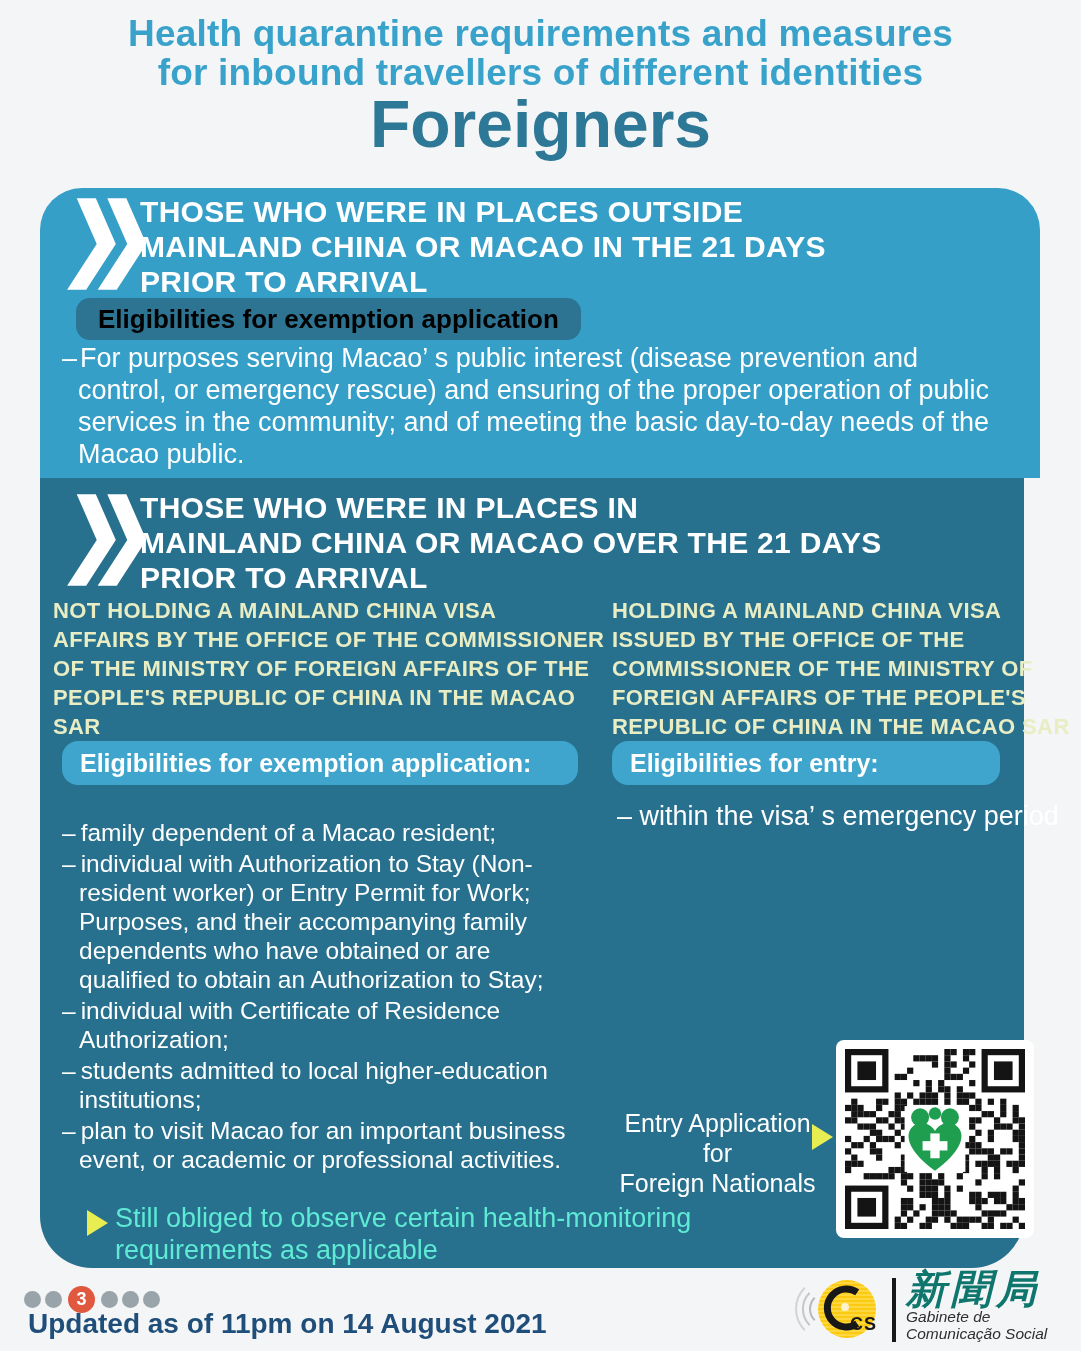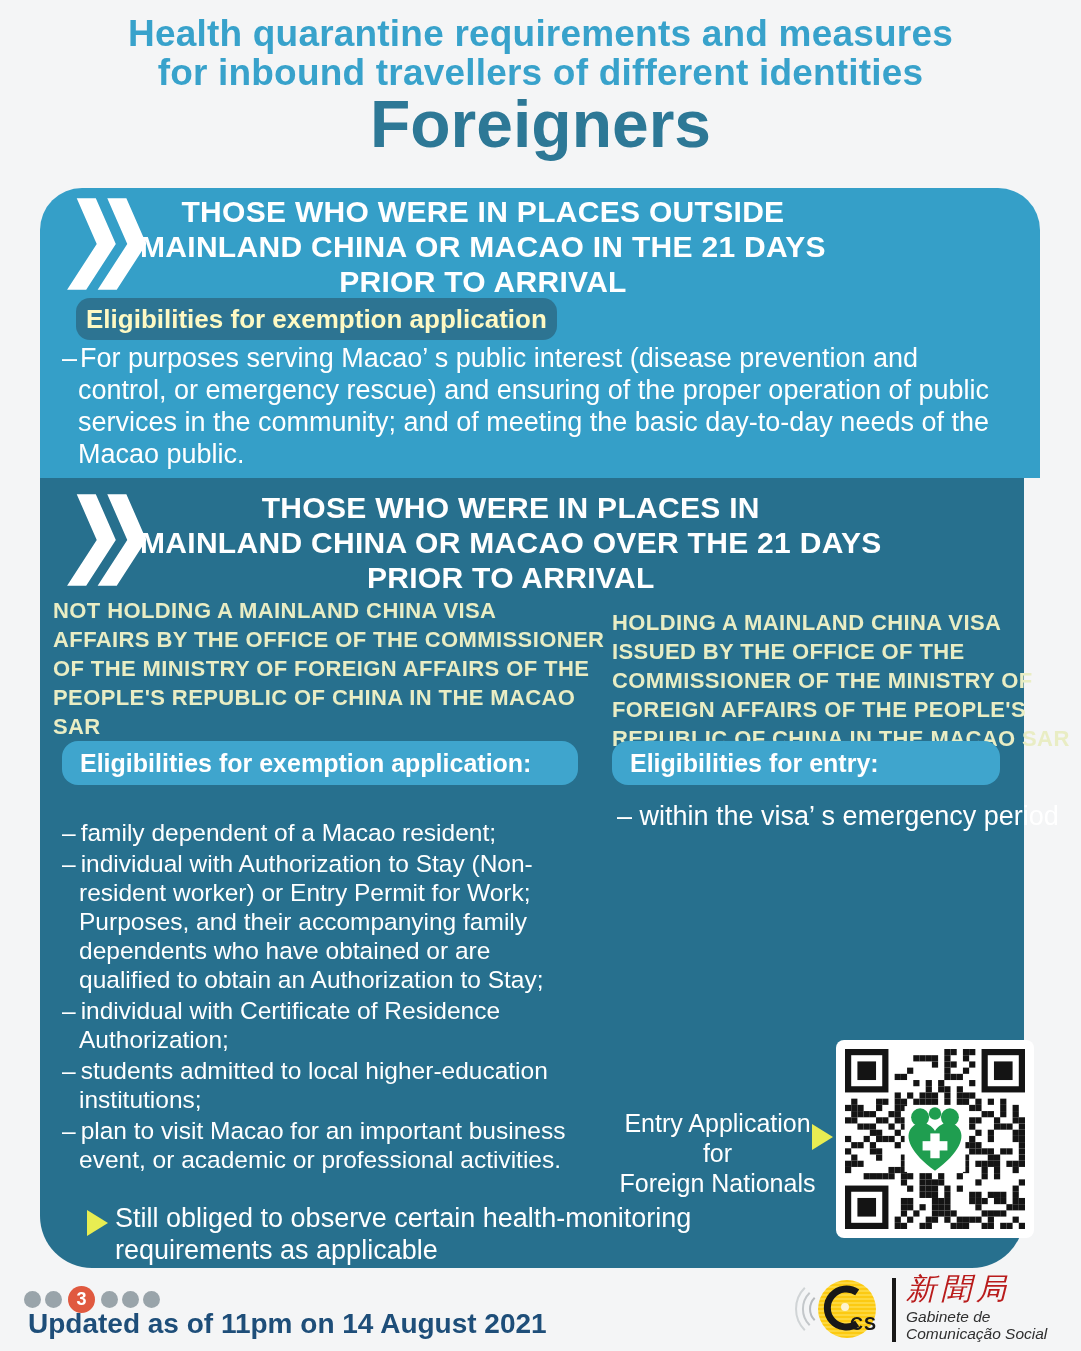--- a/index.html
+++ b/index.html
@@ -20,25 +20,25 @@
     color:var(--c-subtitle-teal,#2d7896);}
 
   
   .section1{position:absolute;left:40px;top:188px;width:1000px;height:290px;
     background:var(--c-section1-bg,#359fc8);border-radius:42px 42px 0 0;}
   .section2{position:absolute;left:40px;top:478px;width:984px;height:790px;
     background:var(--c-section2-bg,#27708e);border-radius:0 0 52px 52px;}
 
   .chevron{position:absolute;transform:skewX(-6deg);}
   .sec-head{position:absolute;color:#fff;font-weight:700;font-size:30px;
-    line-height:35px;letter-spacing:.3px;white-space:nowrap;text-align:center;}
-
-  .badge{position:absolute;background:var(--c-badge-bg,#2d7492);color:#fef9c3;
+    line-height:35px;letter-spacing:.3px;white-space:nowrap;}
+
+  .badge{position:absolute;background:var(--c-badge-bg,#2d7492);color:#000000;
     font-weight:700;font-size:26px;line-height:42px;height:42px;
-    border-radius:14px;padding:0 10px;white-space:nowrap;}
+    border-radius:14px;padding:0 22px;white-space:nowrap;}
 
   .s1-body{position:absolute;left:22px;top:154px;width:925px;color:#fff;
     font-size:27px;line-height:32px;padding-left:16px;text-indent:-16px;}
   .s1-body::before{content:"–";padding-right:3px;}
 
   .subhead{position:absolute;color:var(--c-subheading-yellow,#e9edc4);
     font-weight:700;font-size:22px;line-height:29px;letter-spacing:.4px;}
   .subhead div{white-space:nowrap;}
 
   .pill{position:absolute;background:var(--c-pill-bg,#3fa5cd);color:#fff;
@@ -59,42 +59,42 @@
   .tri-right{width:0;height:0;border-top:13px solid transparent;
     border-bottom:13px solid transparent;
     border-left:21px solid var(--c-accent-yellow,#e8ed52);}
   .qr-arrow{position:absolute;left:772px;top:646px;}
 
   .qr-box{position:absolute;left:796px;top:562px;width:198px;height:198px;
     background:#fff;border-radius:8px;padding:9px;box-sizing:border-box;}
   .qr-box svg{width:180px;height:180px;display:block;}
 
   .footnote-arrow{position:absolute;left:47px;top:732px;}
-  .footnote{position:absolute;left:75px;top:724px;width:680px;color:#ffffff;
+  .footnote{position:absolute;left:75px;top:724px;width:680px;color:#5eead4;
     font-size:27px;line-height:32px;}
 
   
   .dots{position:absolute;left:24px;top:1286px;display:flex;align-items:center;gap:4px;}
   .dot{width:17px;height:17px;border-radius:50%;background:#99a4aa;}
   .dot-active{width:27px;height:27px;border-radius:50%;
     background:var(--c-page-dot-red,#e0593f);color:#fff;font-size:18px;font-weight:700;
     display:flex;align-items:center;justify-content:center;margin:0 2px;}
   .updated{position:absolute;left:28px;top:1308px;
     color:var(--c-footer-text,#1e4e79);font-size:28px;font-weight:700;}
 
   
   .gcs{position:absolute;left:780px;top:1272px;width:300px;height:78px;}
   .gcs-circle{position:absolute;left:38px;top:8px;width:58px;height:58px;border-radius:50%;
     background:repeating-linear-gradient(0deg,
       var(--c-logo-yellow,#fcca12) 0 2px,#fdd83e 2px 4px);}
   .gcs-cs{position:absolute;left:70px;top:42px;font-size:18px;font-weight:700;
     color:#181818;letter-spacing:1px;}
   .gcs-bar{position:absolute;left:112px;top:6px;width:4px;height:64px;background:#181818;}
   .gcs-text{position:absolute;left:126px;top:0px;}
-  .gcs-cjk{font-size:30px;line-height:34px;color:#b91c1c;letter-spacing:5px;font-style:italic;}
+  .gcs-cjk{font-size:40px;line-height:34px;color:#0f766e;letter-spacing:5px;font-style:italic;font-weight:bold;}
   .gcs-pt{font-size:15.5px;line-height:17px;color:#2f2f2f;font-style:italic;margin-top:2px;}
 </style>
 </head>
 <body>
 
 <div class="title">
   <div>Health quarantine requirements and measures</div>
   <div>for inbound travellers of different identities</div>
 </div>
 <div class="subtitle">Foreigners</div>
@@ -125,21 +125,21 @@
   </div>
 
   <div class="subhead" style="left:13px;top:118px;">
     <div>NOT HOLDING A MAINLAND CHINA VISA</div>
     <div>AFFAIRS BY THE OFFICE OF THE COMMISSIONER</div>
     <div>OF THE MINISTRY OF FOREIGN AFFAIRS OF THE</div>
     <div>PEOPLE'S REPUBLIC OF CHINA IN THE MACAO</div>
     <div>SAR</div>
   </div>
 
-  <div class="subhead" style="left:572px;top:118px;margin-top:12px;">
+  <div class="subhead" style="left:572px;top:118px;">
     <div>HOLDING A MAINLAND CHINA VISA</div>
     <div>ISSUED BY THE OFFICE OF THE</div>
     <div>COMMISSIONER OF THE MINISTRY OF</div>
     <div>FOREIGN AFFAIRS OF THE PEOPLE'S</div>
     <div>REPUBLIC OF CHINA IN THE MACAO SAR</div>
   </div>
 
   <div class="pill" style="left:22px;top:263px;min-width:480px;">Eligibilities for exemption application:</div>
   <div class="pill" style="left:572px;top:263px;min-width:352px;">Eligibilities for entry:</div>
 

